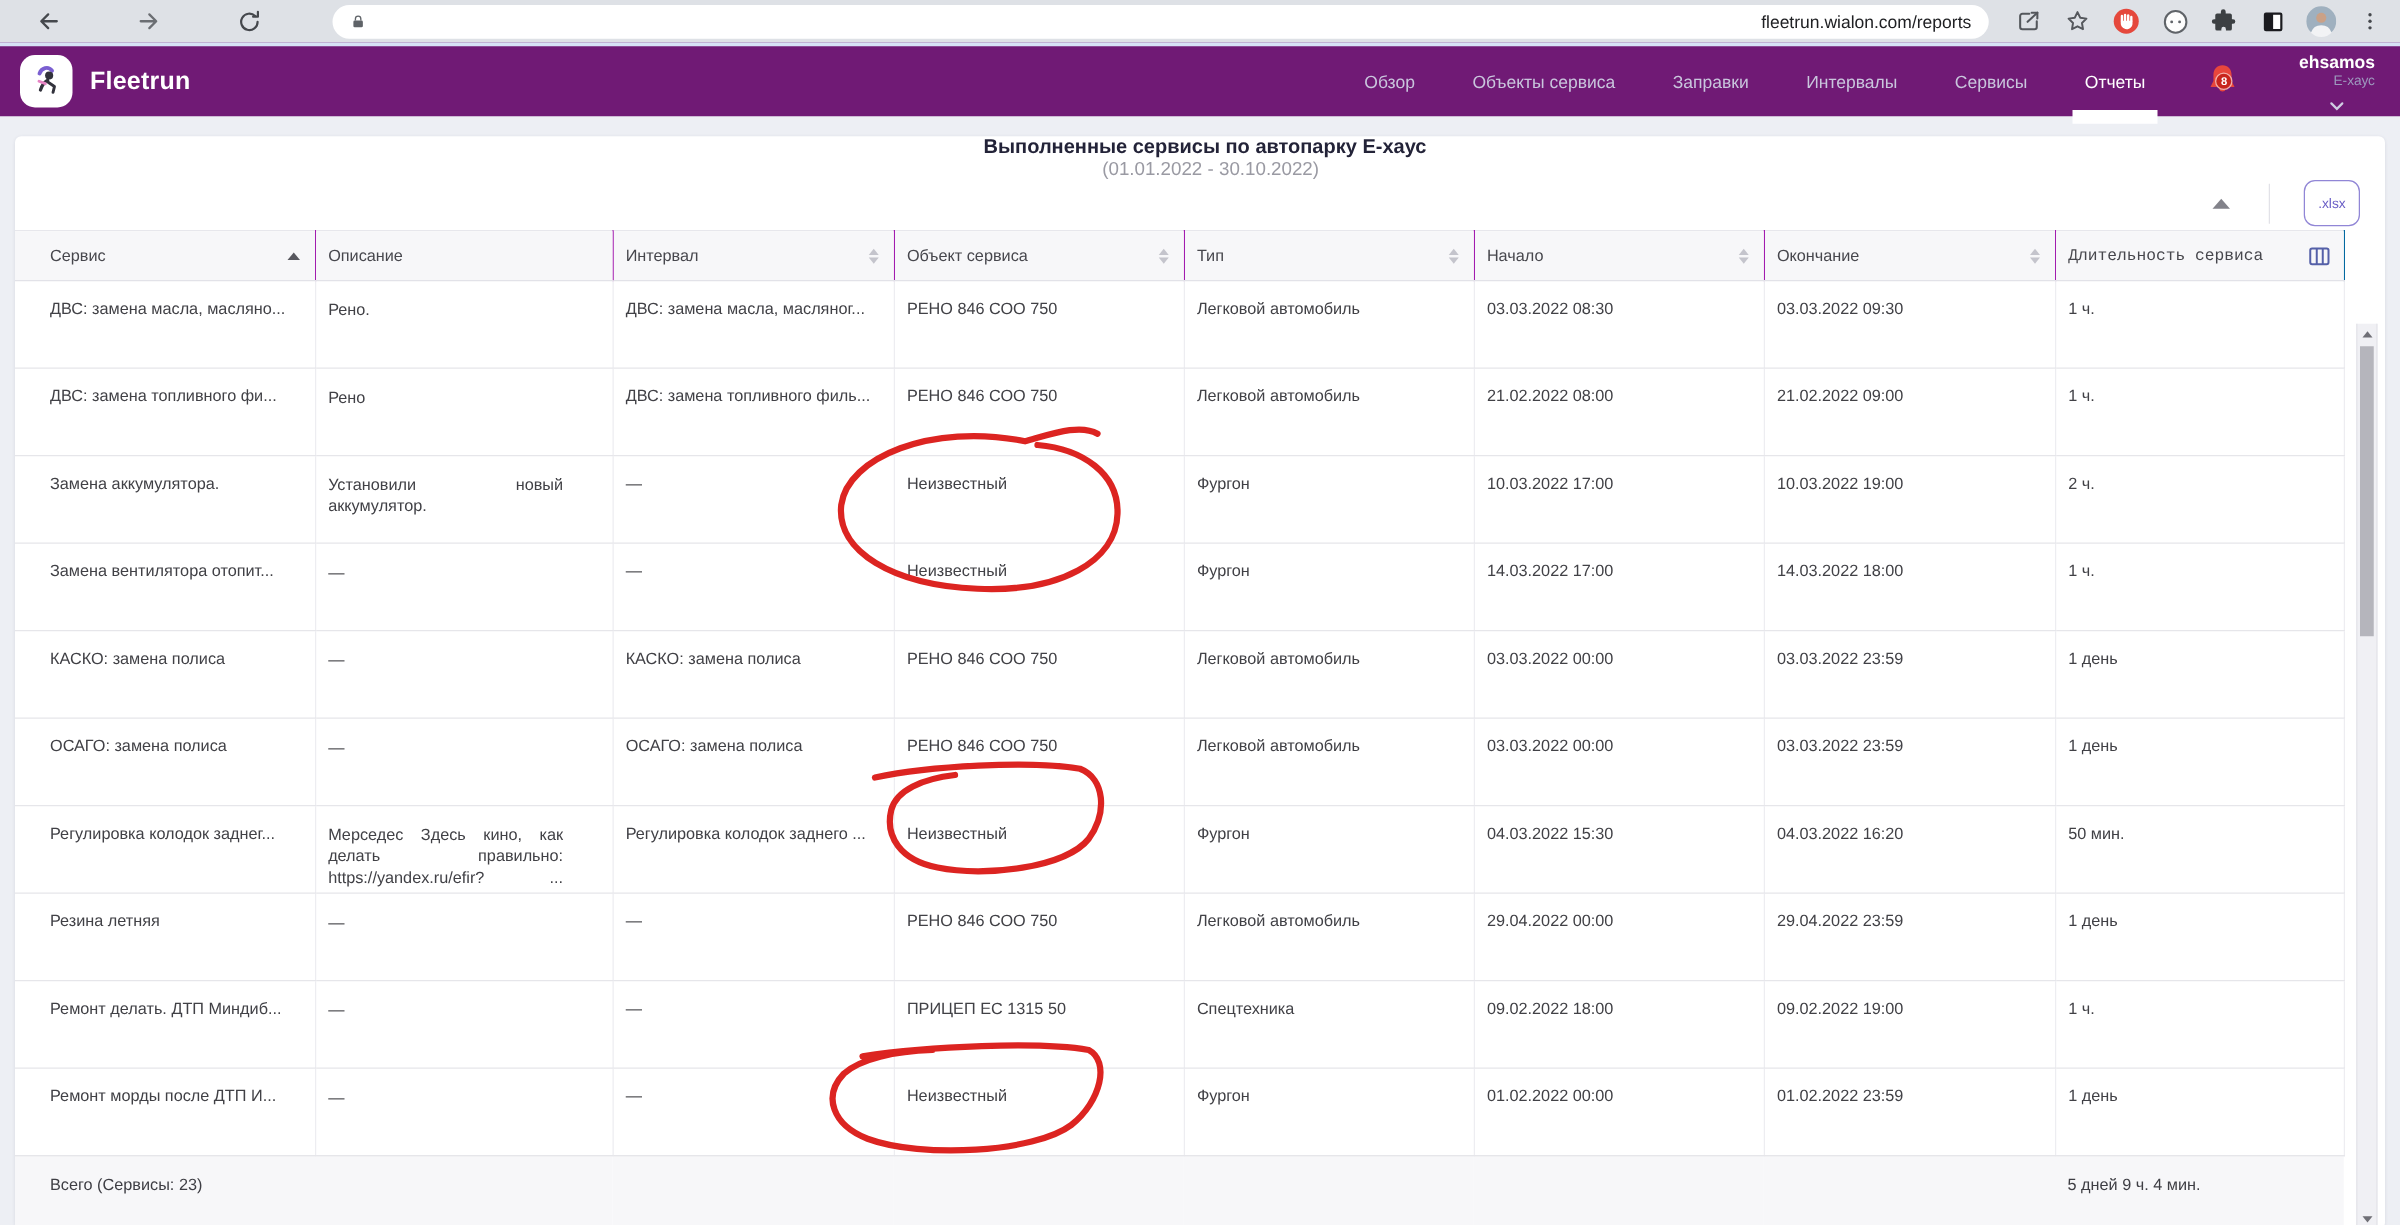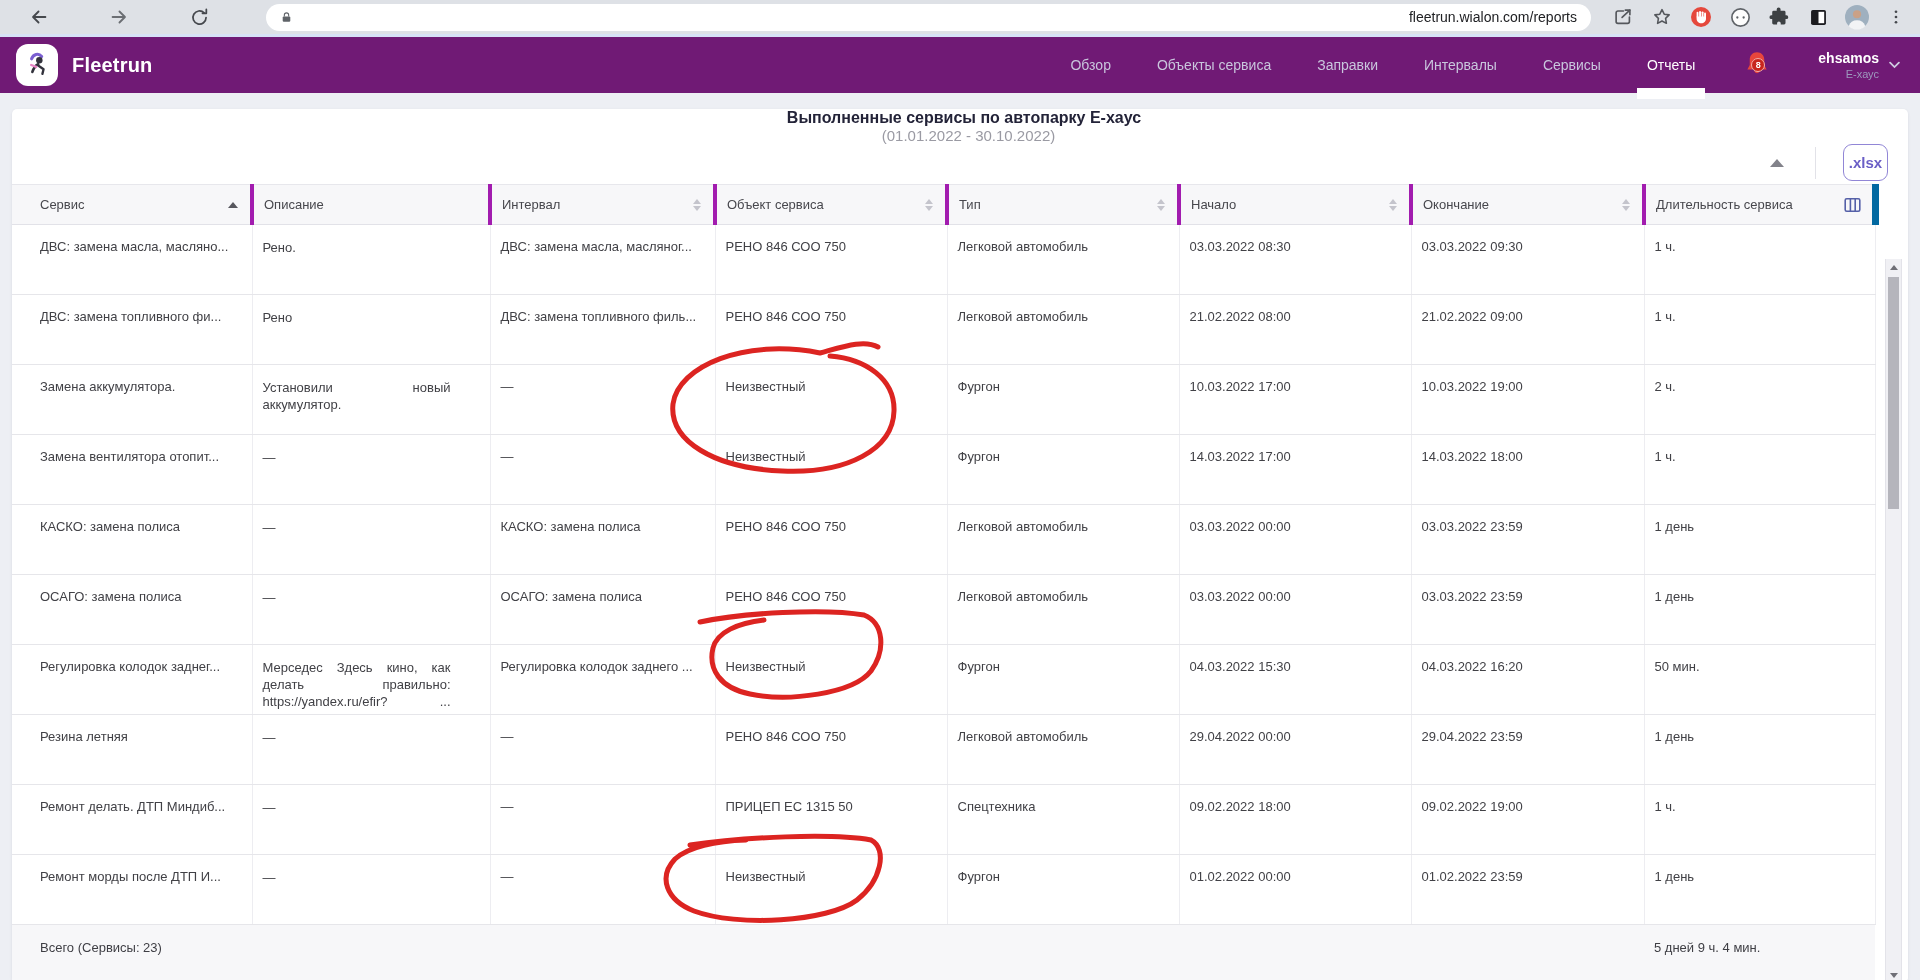--- a/index.html
+++ b/index.html
@@ -36,48 +36,48 @@
   .nav-item { display:flex; align-items:center; padding:3px 23px; font-size:14px;
     color:#c9c6dd; position:relative; cursor:pointer; white-space:nowrap; }
   .nav-item.active { color:#fff; }
   .nav-item.active::after { content:""; position:absolute; left:13px; right:13px;
     bottom:-6px; height:11px; background:#fff; }
   .bell-wrap { margin-left:24px; position:relative; width:32px; height:34px; cursor:pointer; flex:none; }
   .badge { position:absolute; top:10px; left:9px; min-width:14px; height:14px; padding:0 2px;
     border-radius:8px; background:#c8251d; color:#fff; font-size:9px; font-weight:700;
     display:flex; align-items:center; justify-content:center; border:1px solid #f2aFA9;
     border-color:#f2afa9; }
-  .user { margin-left:44px; display:flex; align-items:center; gap:10px; cursor:pointer; }
+  .user { margin-left:44px; display:flex; align-items:center; gap:10px; cursor:pointer;flex-direction:column; }
   .user-names { text-align:right; }
   .user-name { font-size:14px; font-weight:700; color:#fff; line-height:15px; }
   .user-org { font-size:11px; color:#9d98bd; margin-top:2px; }
 
   
   #card { margin:16px 12px 0; background:#fff; border-radius:5px; height:874px;
     position:relative; box-shadow:0 1px 3px rgba(40,40,70,.10); }
   #report-bar { height:75px; display:flex; align-items:center; padding:0 20px 0 28px;flex-direction:column; }
   .report-title { font-size:16px; font-weight:700; color:#232338; }
   .report-period { font-size:15px; color:#9a9aa3; margin-left:9px; font-weight:400; }
   .bar-right { margin-left:auto; display:flex; align-items:center; }
   .collapse-tri { width:0; height:0; border-left:7px solid transparent; border-right:7px solid transparent;
     border-bottom:8px solid #82828a; cursor:pointer; }
   .bar-divider { width:1px; height:32px; background:#e2e2e8; margin:0 27px 0 31px; }
   .xlsx-btn { width:45px; height:37px; border:1px solid #9186d6; border-radius:9px; background:#fff;
-    color:#6a5ec6; font-size:15px; font-weight:700; display:flex; align-items:center;
+    color:#6a5ec6; font-size:11px; font-weight:400; display:flex; align-items:center;
     justify-content:center; cursor:pointer;text-align:center; }
 
   
   #table-zone { position:relative; }
   table { border-collapse:collapse; table-layout:fixed; width:1863px; }
   thead th { height:40px; background:#f7f7f9; border-top:1px solid #e7e7ec;
-    border-bottom:1px solid #e2e2e8; border-right:4px solid #a21caf;
+    border-bottom:1px solid #e2e2e8; border-right:1px solid #a21caf;
     font-size:13px; font-weight:400; color:#47474d; text-align:left;
     padding:0 28px 0 10px; position:relative; cursor:pointer; }
   thead th:first-child { padding-left:28px; }
-  thead th:last-child  { border-right:7px solid #0369a1; }
+  thead th:last-child  { border-right:1px solid #0369a1;font-family:Liberation Mono, monospace; }
   .sort { position:absolute; right:12px; top:50%; transform:translateY(-50%); }
   .tri { width:0; height:0; display:block; }
   .tri.up   { border-left:4px solid transparent; border-right:4px solid transparent; border-bottom:5px solid #c4c4cc; }
   .tri.down { border-left:4px solid transparent; border-right:4px solid transparent; border-top:5px solid #c4c4cc; margin-top:2px; }
   .sort.single .tri.up { border-left:5px solid transparent; border-right:5px solid transparent; border-bottom:6px solid #57575e; }
   .cols-ic { position:absolute; right:10px; top:50%; transform:translateY(-50%); cursor:pointer; }
 
   tbody td { height:70px; vertical-align:top; padding:14px 10px 0; font-size:13px; color:#414146;
     border-right:1px solid #ededf1; border-bottom:1px solid #e6e6ea; background:#fff; }
   tbody td:first-child { padding-left:28px; }

